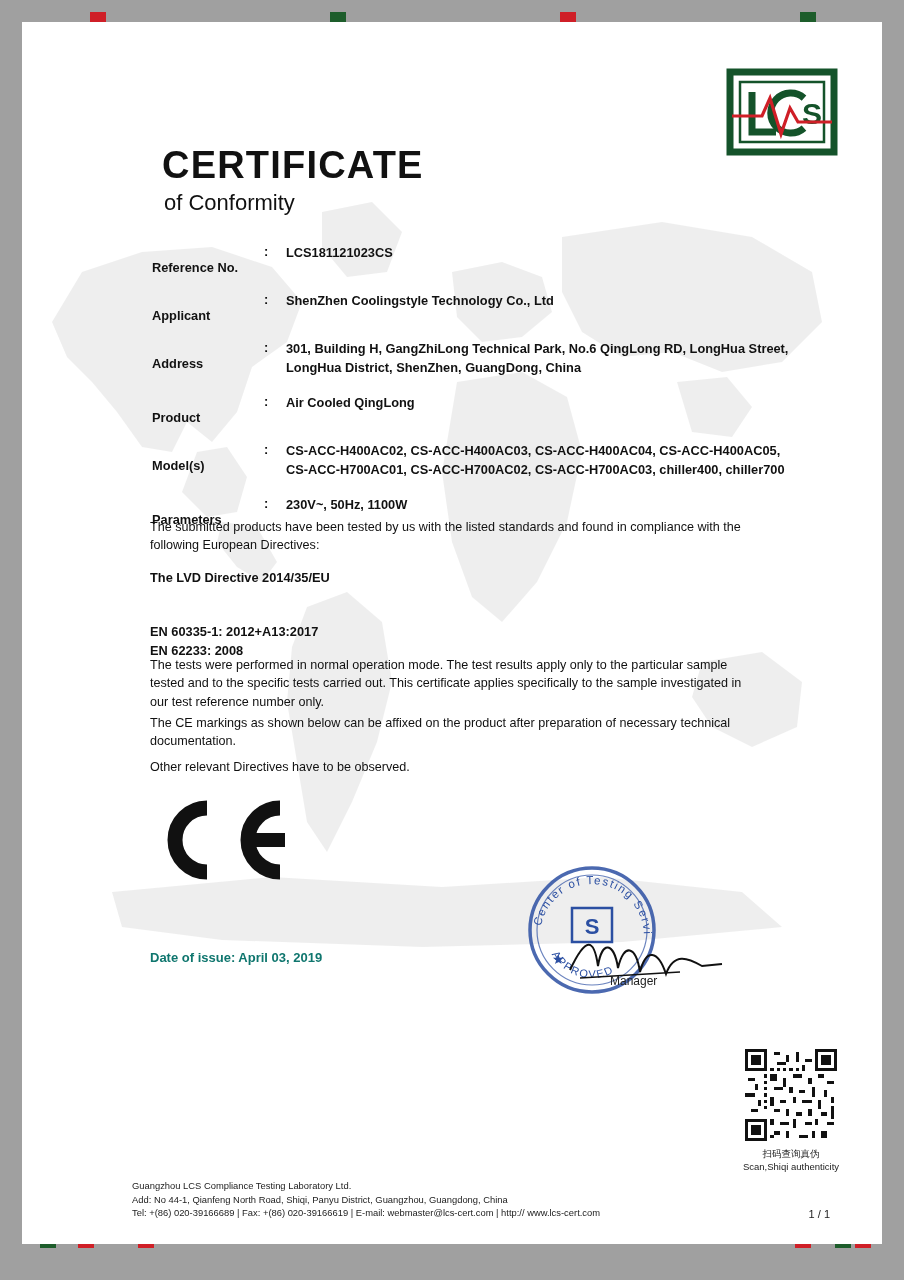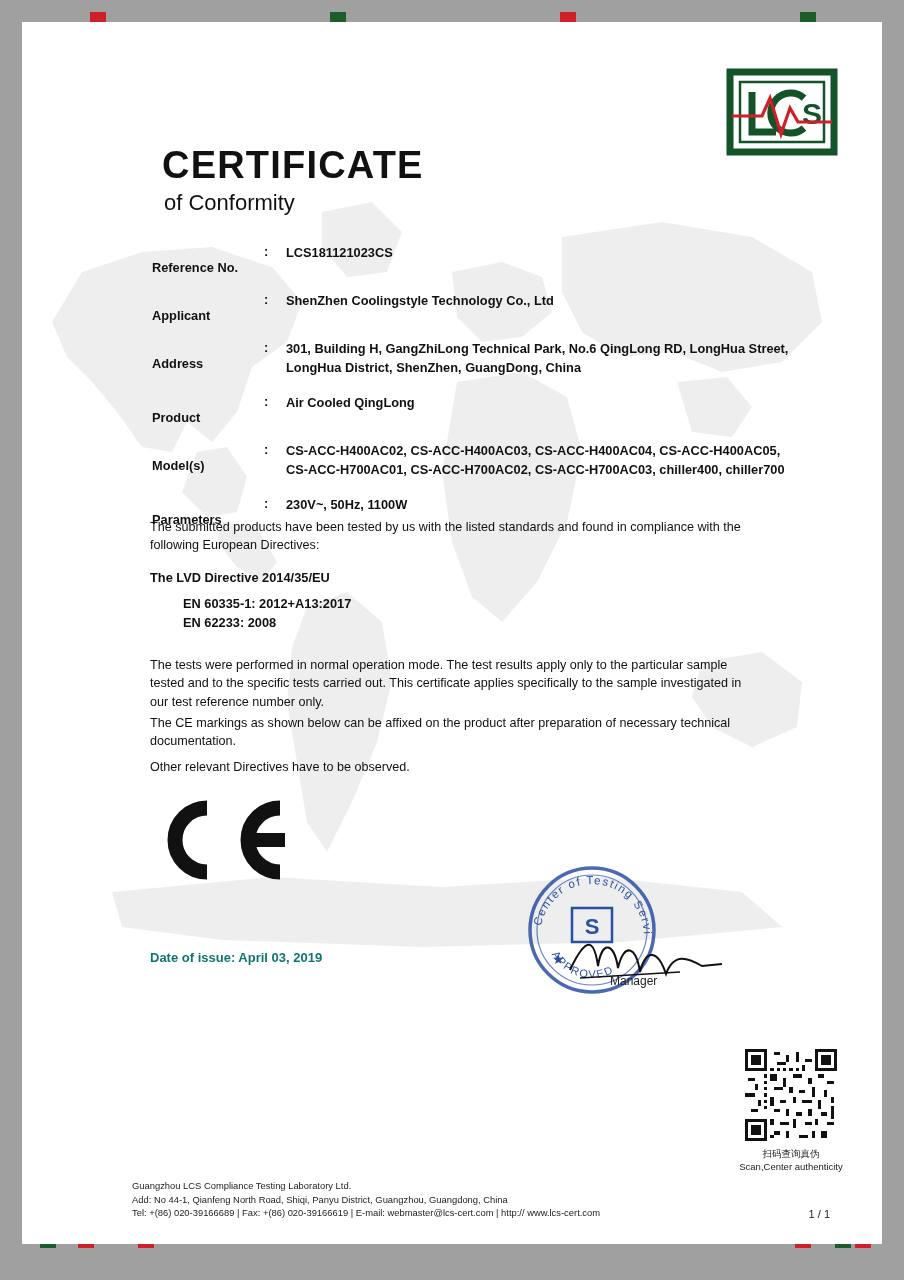--- a/index.html
+++ b/index.html
@@ -77,21 +77,21 @@
     position:absolute; left:128px; width:600px;
     font-size:12.6px; line-height:1.45; color:#111;
   }
   .bold-line {
     position:absolute; left:128px; width:600px;
     font-size:12.8px; font-weight:bold; line-height:1.5; color:#111;
   }
 
   #p-tested  { top:496px; }
   #lvd       { top:546px; }
-  #stds      { top:572px;margin-left:33px; }
+  #stds      { top:600px; }
   #p-normal  { top:634px; }
   #p-ce      { top:692px; }
   #p-other   { top:736px; }
 
   
   #ce-mark { position:absolute; left:128px; top:778px; width:150px; height:80px; }
 
   
   #date-issue {
     position:absolute; left:128px; top:928px;
@@ -333,21 +333,21 @@
         <rect x="9" y="26" width="2" height="1"></rect>
           <rect x="13" y="26" width="1" height="2"></rect>
         <rect x="17" y="27" width="3" height="1"></rect>
           <rect x="21" y="26" width="1" height="2"></rect>
         <rect x="24" y="26" width="2" height="2"></rect>
         <rect x="8" y="27" width="1" height="1"></rect>
           <rect x="27" y="18" width="1" height="4"></rect>
       </g>
     </svg>
     <div id="qr-caption">扫码查询真伪</div>
-    <div id="qr-caption-en">Scan,Center authenticity</div>
+    <div id="qr-caption-en">Scan,Shiqi authenticity</div>
   </div>
 
   <div id="footer">
     <div>Guangzhou LCS Compliance Testing Laboratory Ltd.</div>
     <div>Add: No 44-1, Qianfeng North Road, Shiqi, Panyu District, Guangzhou, Guangdong, China</div>
     <div>Tel: +(86) 020-39166689 | Fax: +(86) 020-39166619 | E-mail: webmaster@lcs-cert.com | http:// www.lcs-cert.com</div>
   </div>
   <div id="page-num">1 / 1</div>
 
 </div>

